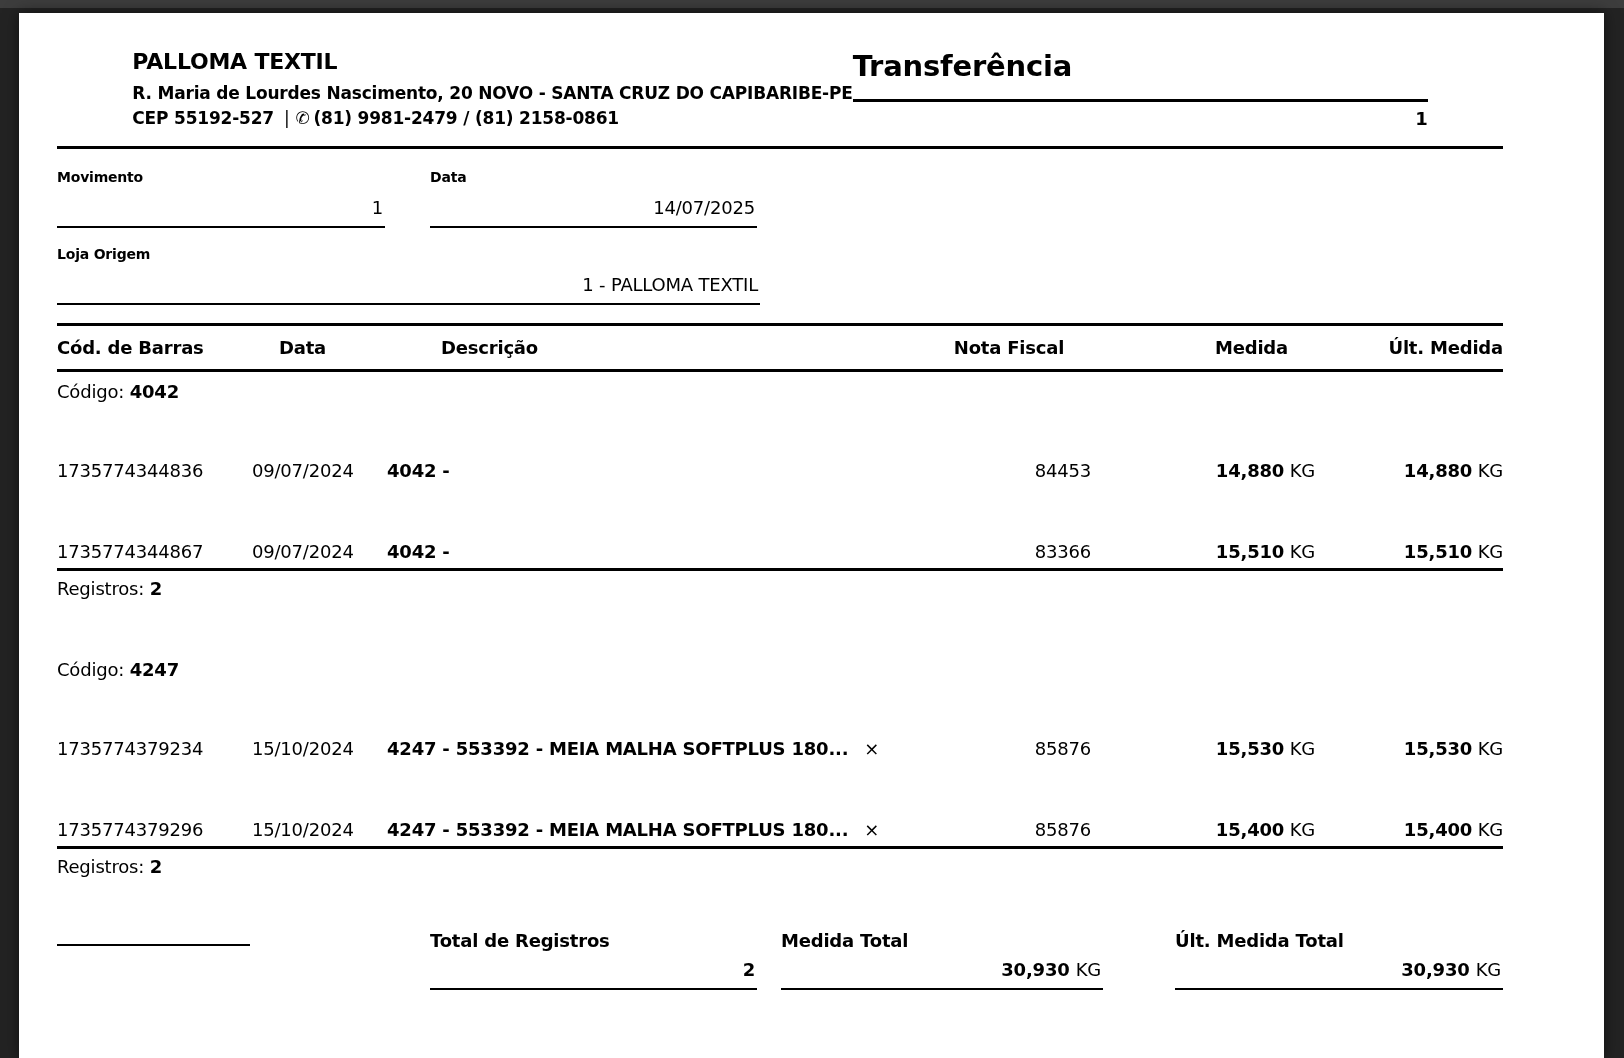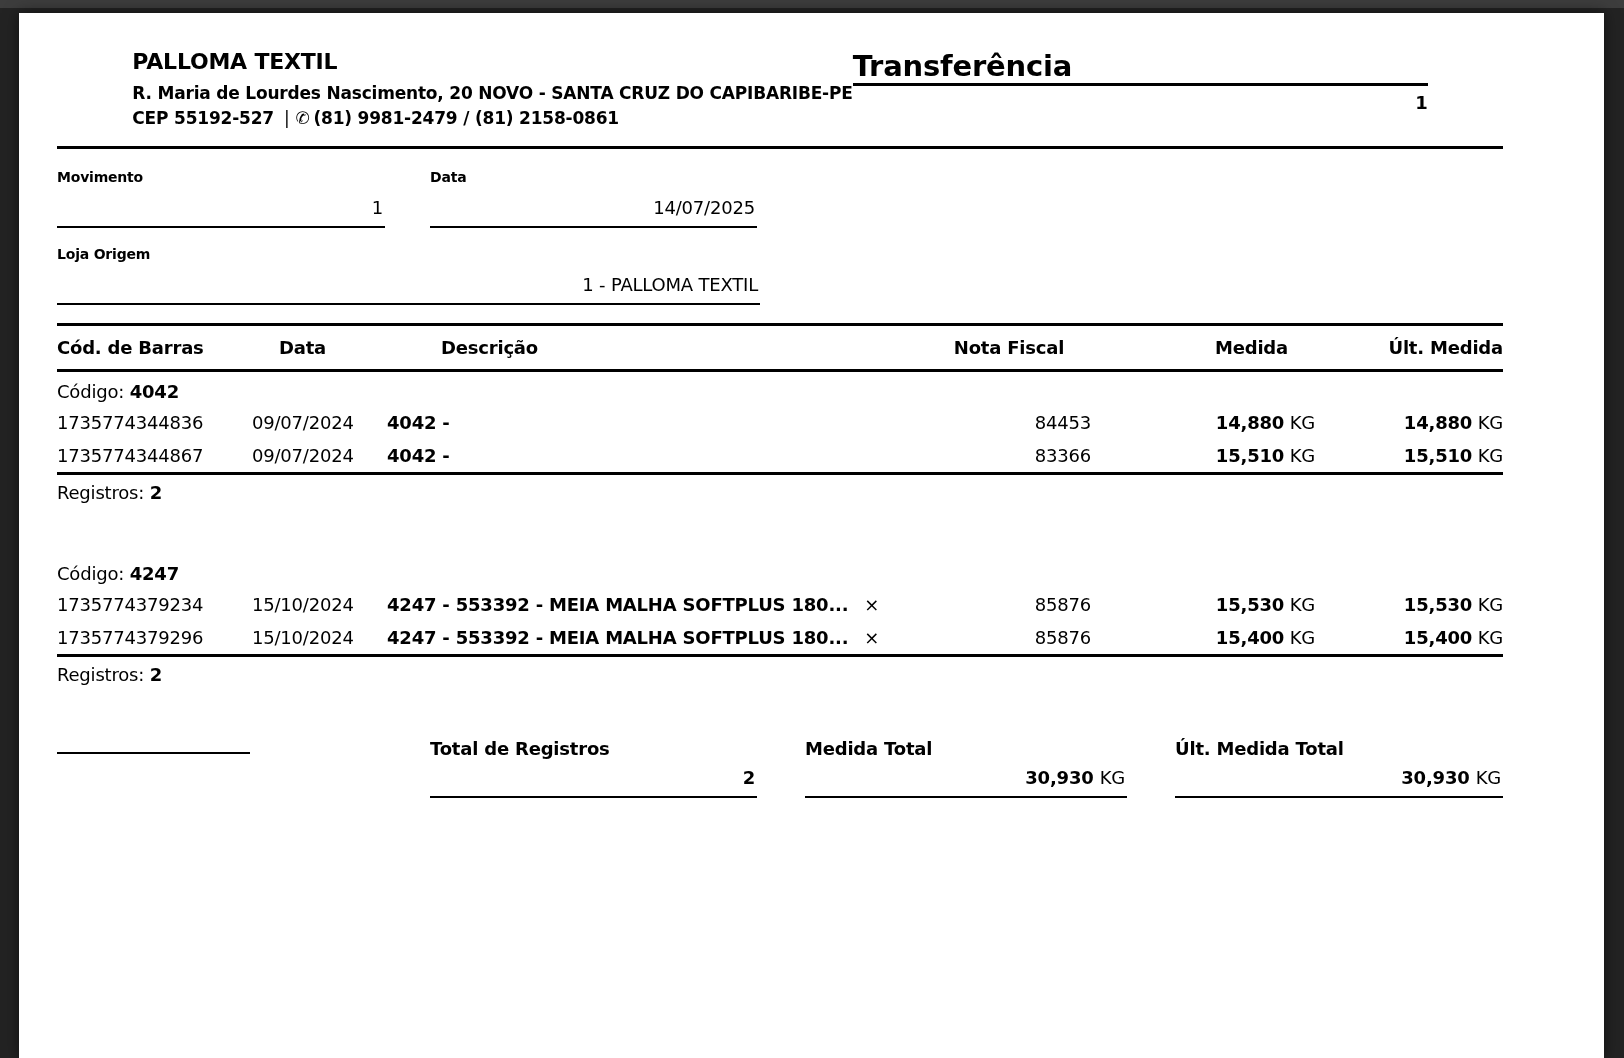--- a/index.html
+++ b/index.html
@@ -19,21 +19,21 @@
   .content { padding: 36px 101px 0 38px; letter-spacing: -0.2px; }
 
   
   .header { display: flex; justify-content: center; align-items: flex-start; }
   .company-name { font-size: 22px; font-weight: bold; margin-bottom: 7px; }
   .company-line { font-size: 17px; font-weight: bold; line-height: 1.45; }
   .contact-line { font-size: 17px; font-weight: bold; line-height: 1.45; }
   .contact-line .sep { font-weight: normal; padding: 0 6px 0 10px; }
   .phone-glyph { font-weight: normal; padding-right: 4px; }
   .title-block { width: 575px; flex: none; }
-  .report-title { font-size: 29px; font-weight: bold; border-bottom: 3px solid #000; padding-bottom: 0; }
+  .report-title { font-size: 29px; font-weight: bold; border-bottom: 3px solid #000; padding-bottom: 16px; }
   .page-num { text-align: right; font-weight: bold; font-size: 18px; padding-top: 6px; }
   .header-rule { border-bottom: 3px solid #000; margin-top: 16px; }
 
   
   .fields-row { display: flex; margin-top: 20px; }
   .field { display: flex; flex-direction: column; }
   .field-label { font-size: 14px; font-weight: bold; }
   .field-value {
     font-size: 18px; text-align: right;
     border-bottom: 2px solid #000;
@@ -50,34 +50,34 @@
   .trow { display: flex; align-items: baseline; }
   .thead { padding: 11px 0; border-bottom: 3px solid #000; font-weight: bold; gap: 27px; }
   .col-barcode { width: 195px; }
   .col-date { width: 135px; }
   .col-desc { flex: 1; }
   .col-nota { width: 150px; text-align: center; }
   .col-medida { width: 177px; text-align: right; }
   .col-ult { width: 188px; text-align: right; }
   .code-line { padding: 9px 0 4px; }
   .bold { font-weight: bold; }
-  .data-row { padding: 6px 0; }
+  .data-row { padding: 6px 0; margin-top: 48px; }
   .desc-text { font-weight: bold; }
   .x-marker { font-weight: normal; margin-left: 16px; }
   .group-rows { border-bottom: 3px solid #000; }
   .registros-line { padding: 7px 0 9px; }
   .group-2 { margin-top: 42px; }
   .unit { font-weight: normal; }
 
   
   .totals { position: relative; margin-top: 44px; height: 86px; }
   .short-line { position: absolute; left: 0; top: 14px; width: 193px; border-bottom: 2px solid #000; }
   .total-block { position: absolute; top: 0; }
   .tb-registros { left: 373px; width: 327px; }
-  .tb-medida { left: 748px; width: 322px; }
+  .tb-medida { left: 724px; width: 322px; }
   .tb-ult { left: 1118px; width: 328px; }
   .total-label { font-size: 18px; font-weight: bold; }
   .total-value {
     font-size: 18px; text-align: right; font-weight: bold;
     border-bottom: 2px solid #000;
     padding: 8px 2px 8px;
   }
 </style>
 </head>
 <body>

